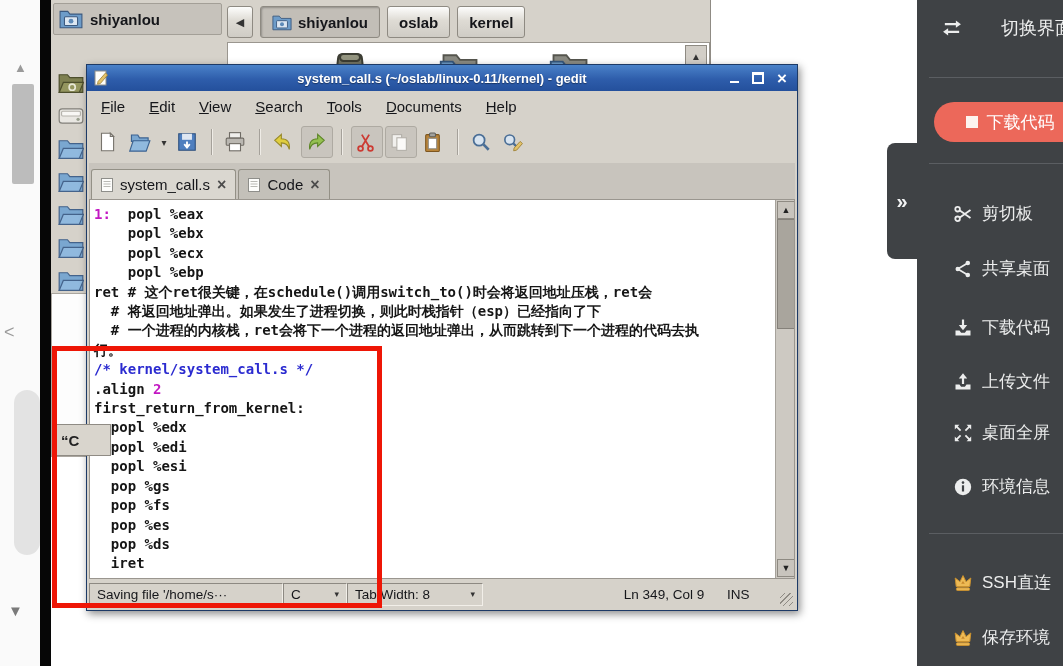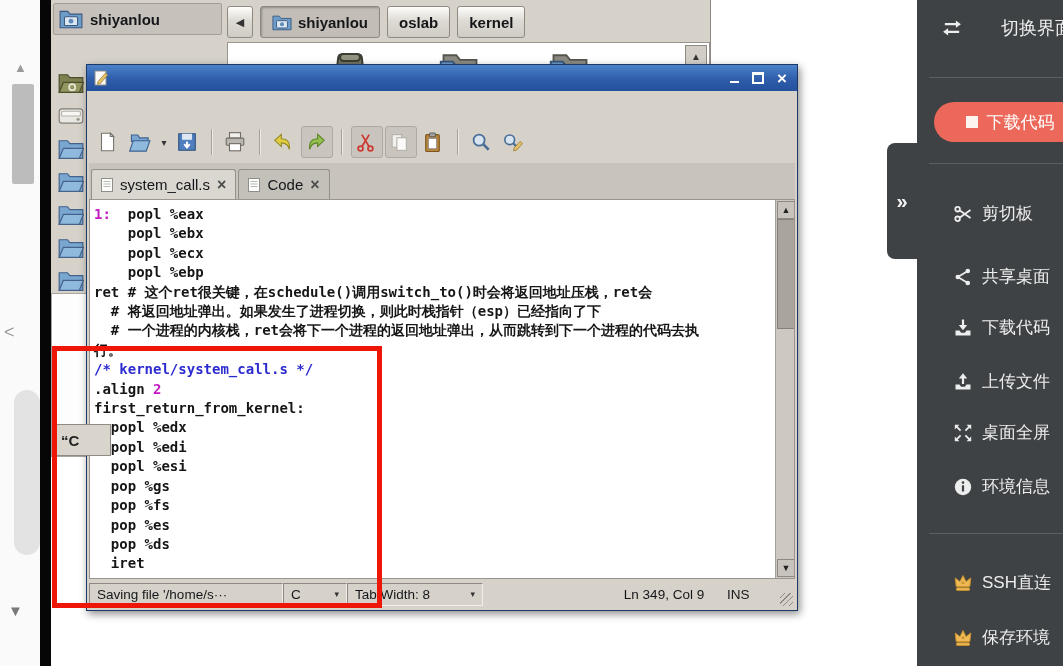--- a/index.html
+++ b/index.html
@@ -213,30 +213,40 @@
       </div>
   </div>
   <div id="cbox">“C</div>
 
   <div id="gedit">
     <div id="g-title">
       <span id="g-app-icon"><svg viewBox="0 0 16 16" width="100%" height="100%">
             <rect x="2" y="1" width="11" height="14" fill="#fdfdfb" stroke="#8e8e8a"></rect>
             <path d="M5 11.5 L12.5 3 L14.6 5 L7.3 13.6 L4.5 14.2z" fill="#e3c26a" stroke="#9c7f33" stroke-width="0.8"></path>
           </svg></span>
+      <span id="g-title-text">system_call.s (~/oslab/linux-0.11/kernel) - gedit</span>
       <span id="g-winbtns">
         <span class="winbtn wb-min">
             <i></i>
           </span>
         <span class="winbtn wb-max">
             <i></i>
           </span>
         <span class="winbtn wb-close">×</span>
       </span>
     </div>
+    <div id="g-menubar">
+        <div class="menu"><u>F</u>ile</div>
+        <div class="menu"><u>E</u>dit</div>
+        <div class="menu"><u>V</u>iew</div>
+        <div class="menu"><u>S</u>earch</div>
+        <div class="menu"><u>T</u>ools</div>
+        <div class="menu"><u>D</u>ocuments</div>
+        <div class="menu"><u>H</u>elp</div>
+      </div>
     <div id="g-toolbar">
         <div class="tool">
           <span style="display: inline-flex; width: 24px; height: 24px; flex: 0 0 auto; align-items: center;">
             <svg viewBox="0 0 20 20" width="22" height="22">
               <path d="M5 2 h8 l3 3 v13 H5z" fill="#fff" stroke="#77736c"></path>
               <path d="M13 2 l3 3 h-3z" fill="#dcd9d2" stroke="#77736c"></path>
             </svg>
           </span>
         </div>
         <div class="tool">
@@ -405,21 +415,21 @@
           <svg viewBox="0 0 20 20" width="100%" height="100%">
             <g stroke="#eceded" stroke-width="1.8" fill="none">
               <circle cx="4.6" cy="5.2" r="2.3"></circle>
               <circle cx="4.6" cy="14.8" r="2.3"></circle>
               <path d="M6.8 6.5 L17.5 14 M6.8 13.5 L17.5 6"></path>
             </g>
           </svg>
         </span>
         <span>剪切板</span>
       </div>
-      <div class="p-item" style="top: 265px;">
+      <div class="p-item" style="top: 257px;">
         <span class="p-icon" style="display: inline-flex; width: 20px; height: 20px; flex: 0 0 auto; align-items: center;">
           <svg viewBox="0 0 20 20" width="100%" height="100%">
             <circle cx="14.8" cy="4" r="2.3" fill="#eceded"></circle>
             <circle cx="4.8" cy="10" r="2.3" fill="#eceded"></circle>
             <circle cx="14.8" cy="16" r="2.3" fill="#eceded"></circle>
             <path d="M4.8 10 L14.8 4 M4.8 10 L14.8 16" stroke="#eceded" stroke-width="1.7"></path>
           </svg>
         </span>
         <span>共享桌面</span>
       </div>

